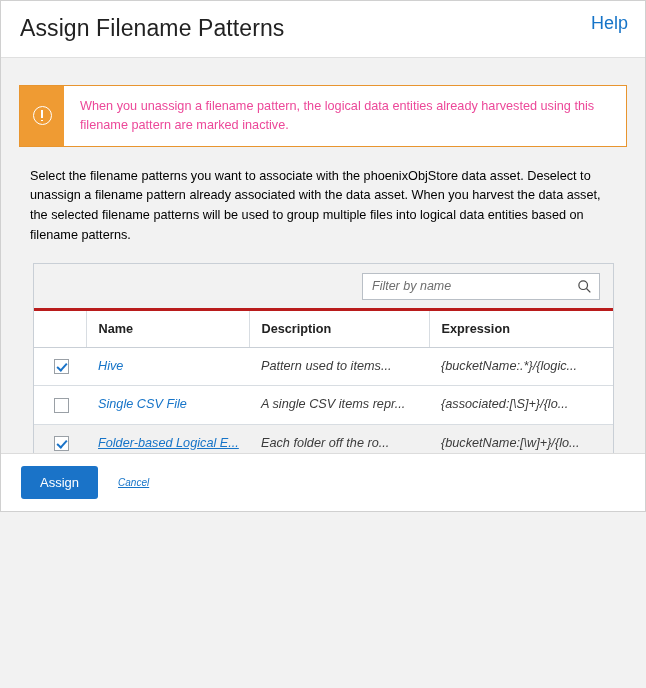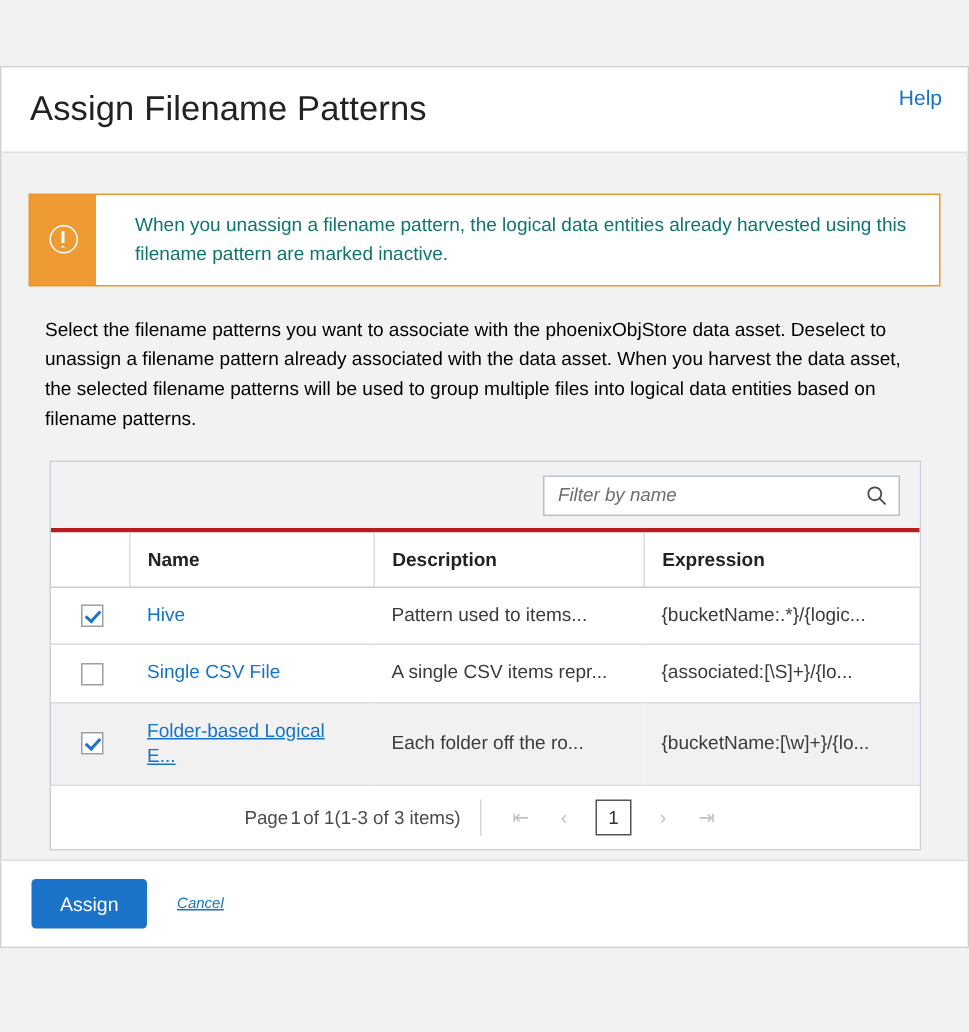--- a/index.html
+++ b/index.html
@@ -8,26 +8,25 @@
     width: 646px;
     height: 688px;
     background: #f2f2f2;
     font-family: "Liberation Sans", sans-serif;
     font-size: 13px;
     color: #333333;
     overflow: hidden;
   }
   .page {
     width: 646px;
-    height: 588px;
+    height: 512px;
     background: #f2f2f2;
     border: 1px solid #d0d0d0;
     display: flex;
     flex-direction: column;
-    margin-top: 44px;
   }
 
   
   .header {
     background: #ffffff;
     height: 57px;
     flex: none;
     display: flex;
     align-items: center;
     padding: 0 17px 0 19px;
@@ -35,21 +34,21 @@
   }
   .page-title {
     font-size: 23px;
     font-weight: normal;
     color: #222222;
     letter-spacing: 0.1px;
     flex: 1 1 auto;
     line-height: 1.1;
   }
   .help-link {
-    font-size: 14px;
+    font-size: 18px;
     color: #1674c8;
     text-decoration: none;
     align-self: flex-start;
     margin-top: 12px;
     cursor: pointer;
   }
 
   
   .body {
     flex: 1 1 auto;
@@ -94,24 +93,24 @@
     content: "";
     position: absolute;
     left: 50%;
     bottom: 3px;
     margin-left: -0.8px;
     width: 1.7px;
     height: 1.7px;
     background: #ffffff;
   }
   .warning-text {
-    padding: 11px 14px 11px 26px;
+    padding: 11px 14px 11px 16px;
     font-size: 12.7px;
     line-height: 1.48;
-    color: #0f766e;
+    color: #ec4899;
   }
 
   
   .intro {
     font-size: 12.7px;
     line-height: 1.55;
     color: #000000;
     margin: 0 0 18px 11px;
     max-width: 580px;
   }
@@ -167,20 +166,21 @@
     vertical-align: middle;
   }
   table.ptable th:last-child { border-right: none; }
   table.ptable td {
     font-size: 12.7px;
     color: #3b3b3b;
     padding: 10px 10px 10px 12px;
     border-bottom: 1px solid #d8dde2;
     vertical-align: middle;
     line-height: 1.35;
+    font-style: italic;
   }
   tr.row-hl td { background: #f1f1f1; }
   .col-check { width: 52px; }
   .col-name  { width: 163px; }
   .col-desc  { width: 180px; }
   .col-expr  { width: auto; }
   td.cell-check { text-align: center; padding-left: 0; padding-right: 0; }
 
   .cbx {
     width: 15px;

